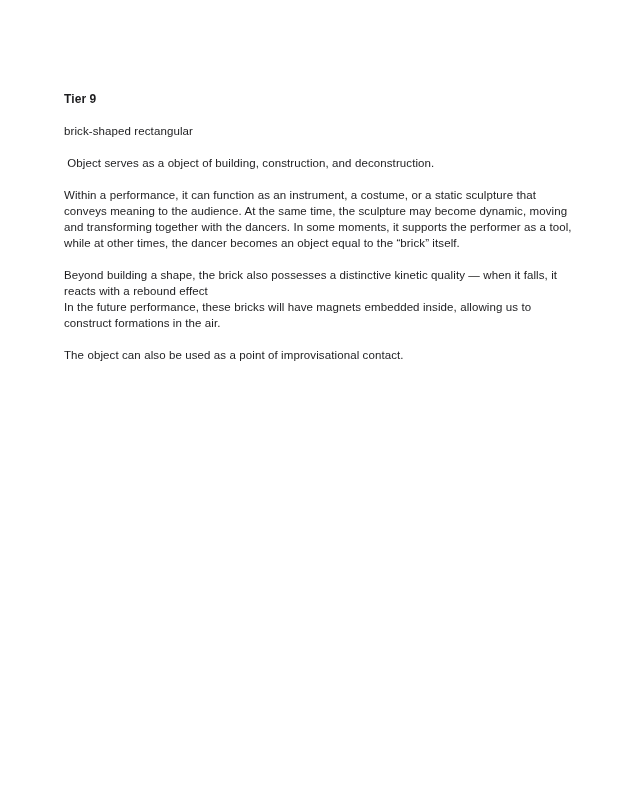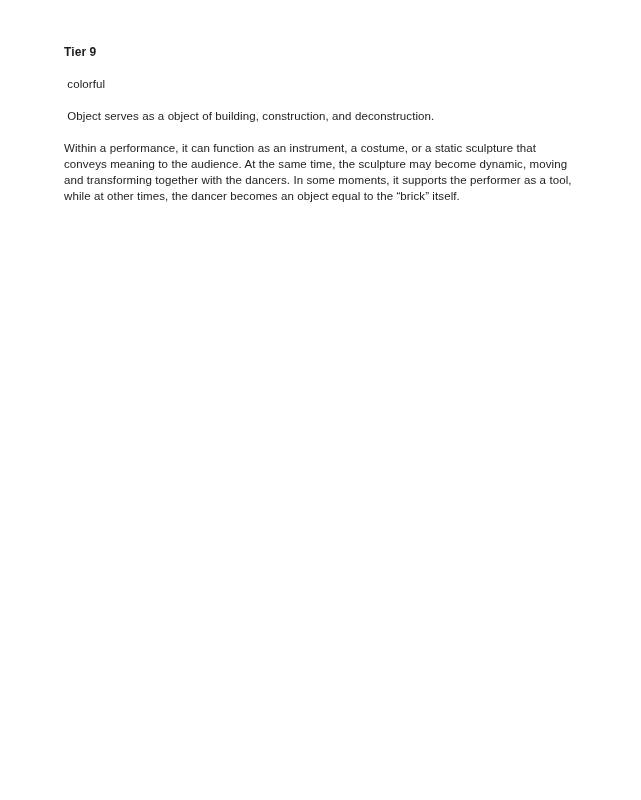--- a/index.html
+++ b/index.html
@@ -11,37 +11,40 @@
     width: 641px;
     height: 800px;
     overflow: hidden;
     font-family: "Liberation Sans", sans-serif;
   }
   .page {
     box-sizing: border-box;
     width: 641px;
     height: 800px;
     background: #ffffff;
-    padding: 44px 64px 0 64px;
+    padding: 91px 64px 0 64px;
     color: #1c1c1e;
   }
   .doc-text {
     font-size: 11.5px;
     line-height: 16px;
     letter-spacing: 0.1px;
     white-space: pre-wrap;
     margin: 0 0 16px 0;
     color: #1c1c1e;
   }
   .doc-heading {
     font-weight: 700;
     font-size: 12px;
   }
 </style>
 </head>
 <body>
 
 <div class="page">
   <p class="doc-text doc-heading">Tier 9</p>
-  <p class="doc-text"> colorful</p>
+  <p class="doc-text">brick-shaped rectangular</p>
   <p class="doc-text"> Object serves as a object of building, construction, and deconstruction.</p>
   <p class="doc-text">Within a performance, it can function as an instrument, a costume, or a static sculpture that conveys meaning to the audience. At the same time, the sculpture may become dynamic, moving and transforming together with the dancers. In some moments, it supports the performer as a tool, while at other times, the dancer becomes an object equal to the “brick” itself.</p>
+  <p class="doc-text">Beyond building a shape, the brick also possesses a distinctive kinetic quality — when it falls, it reacts with a rebound effect
+In the future performance, these bricks will have magnets embedded inside, allowing us to construct formations in the air.</p>
+  <p class="doc-text">The object can also be used as a point of improvisational contact.</p>
 </div>
 
 </body></html>

